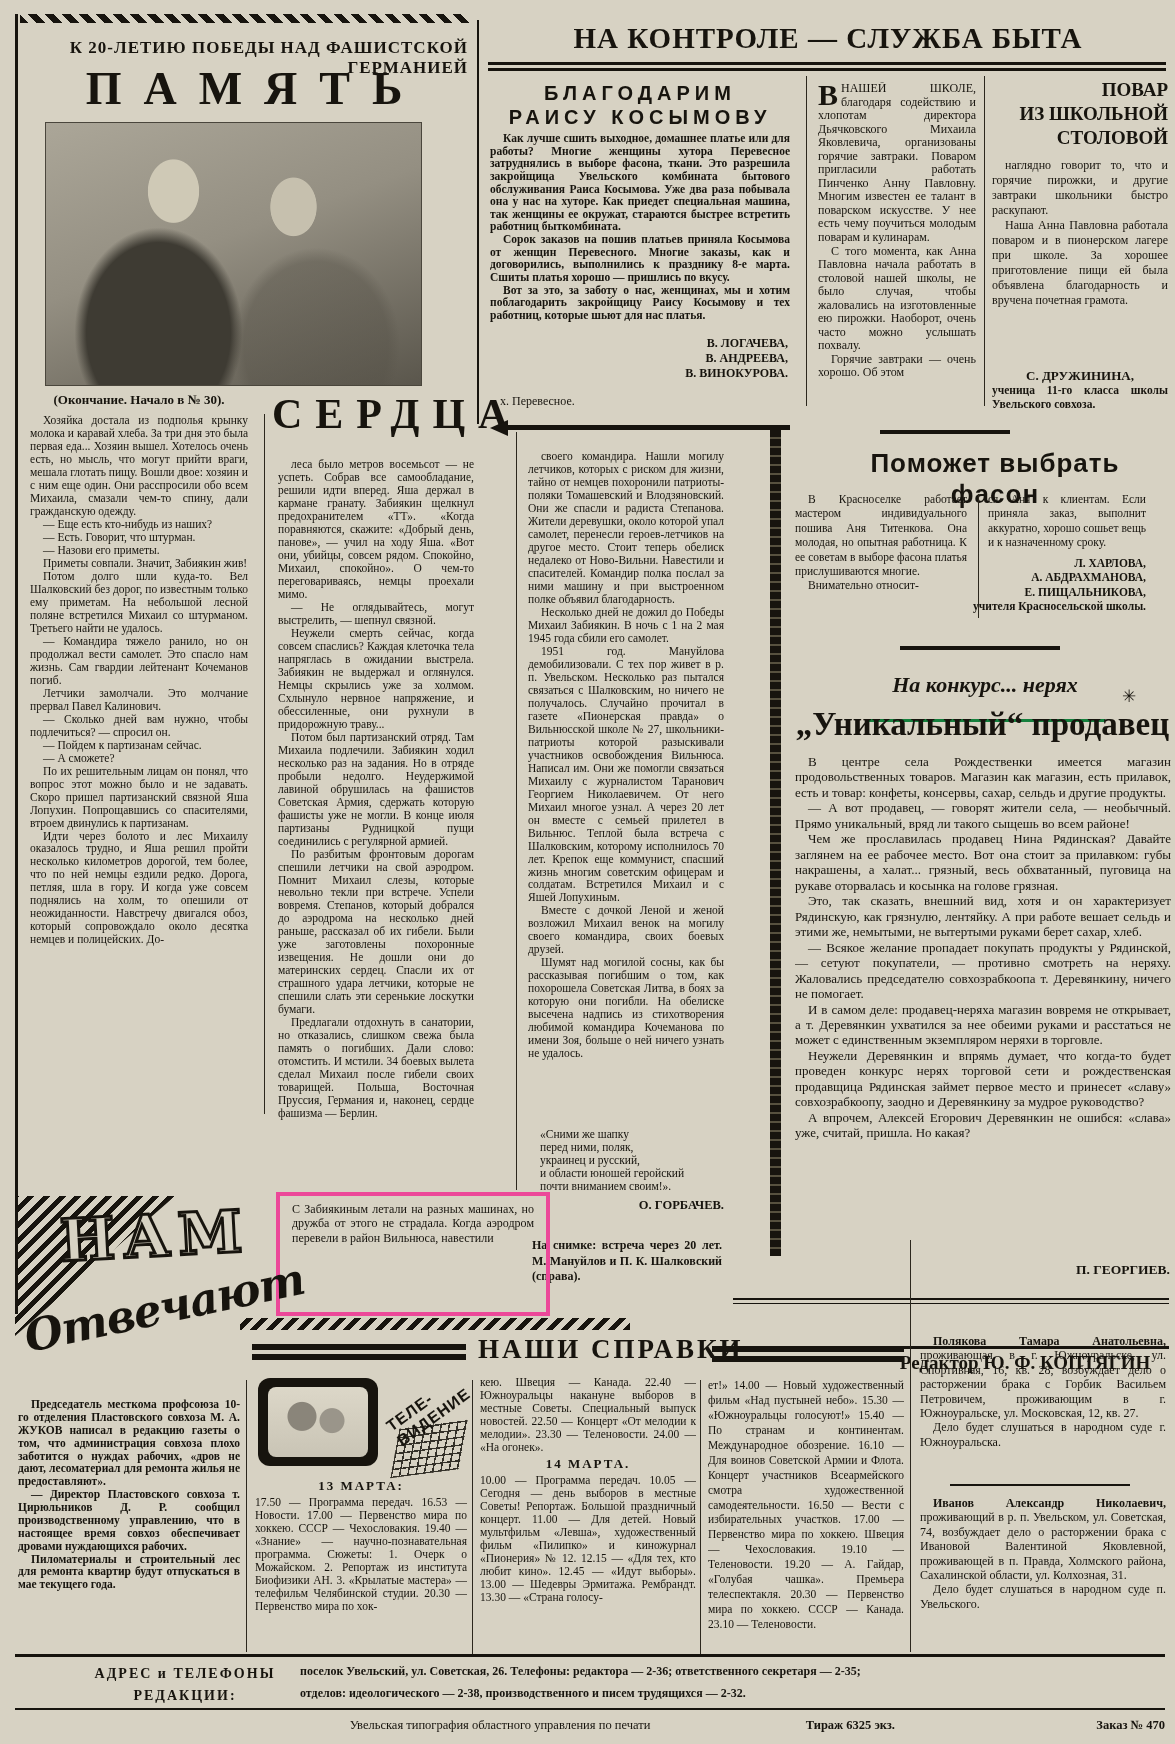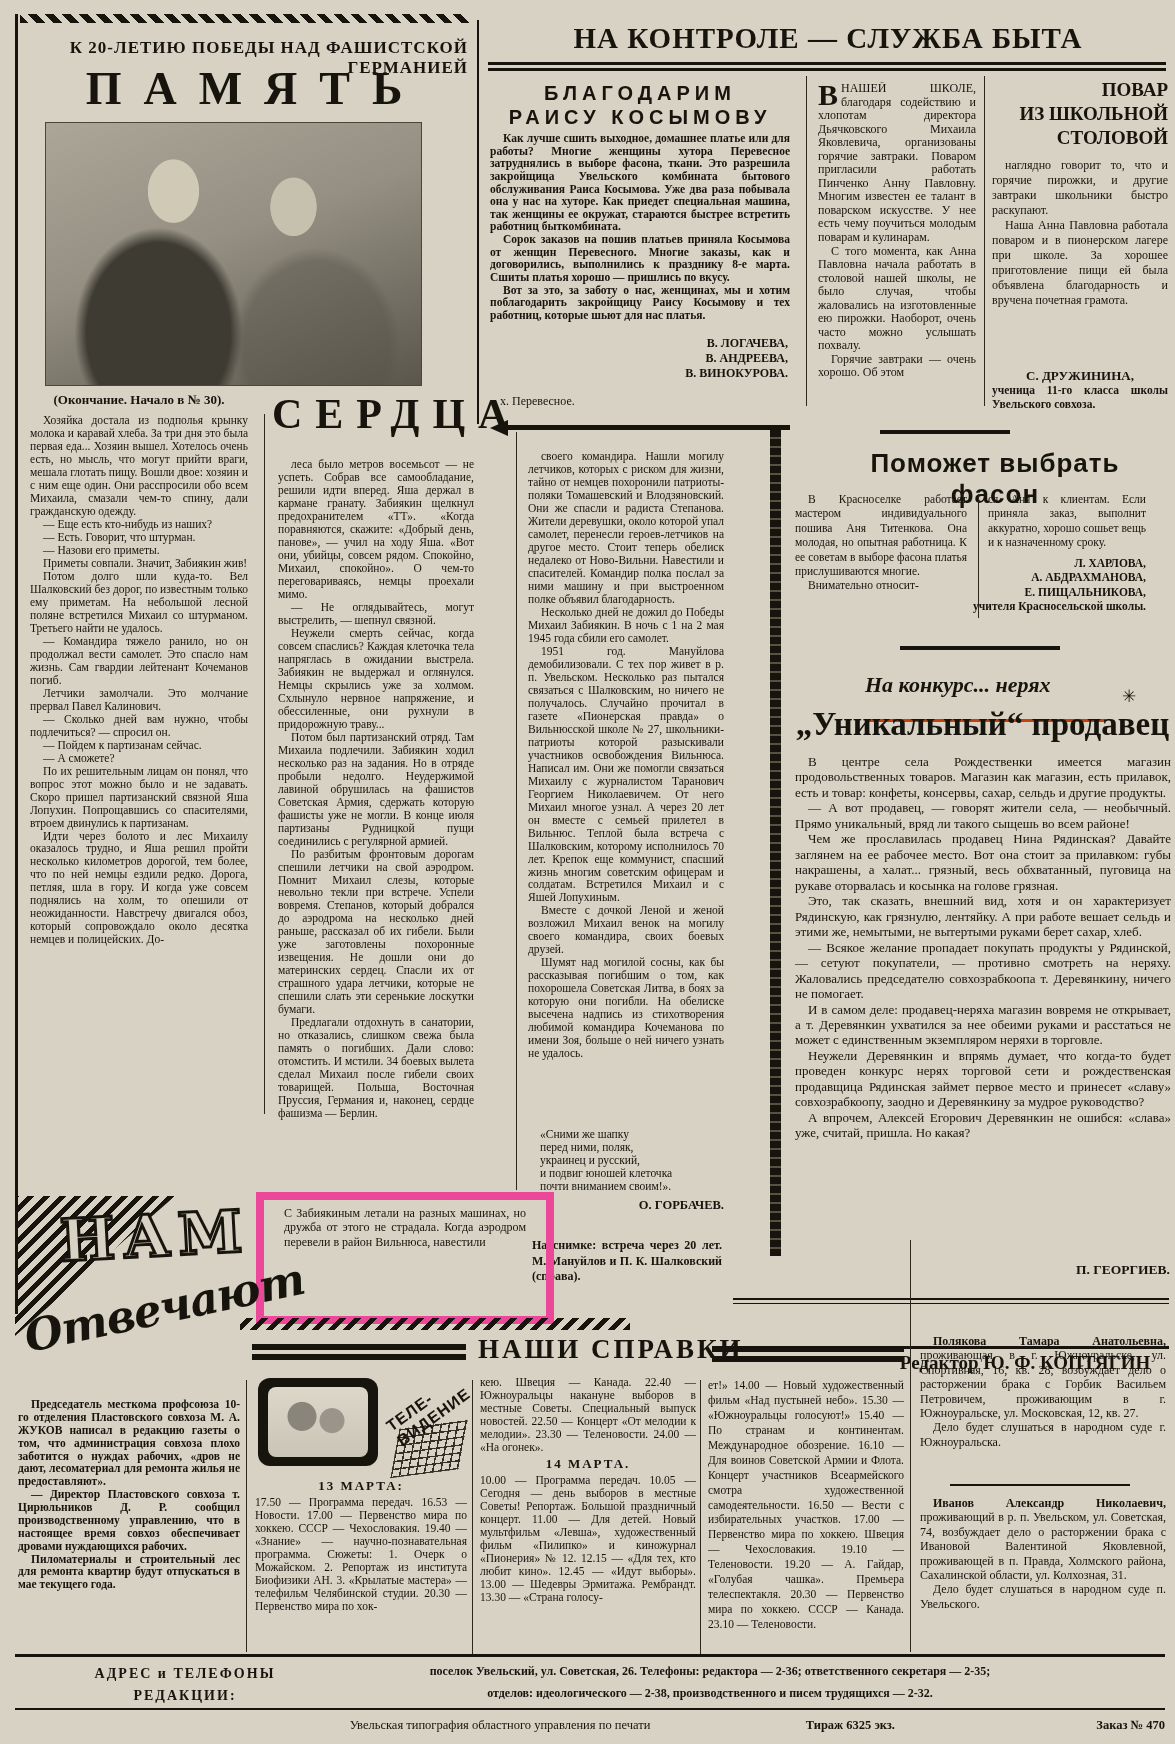--- a/index.html
+++ b/index.html
@@ -18,21 +18,21 @@
   .zig{background:repeating-linear-gradient(45deg,#17140e 0 6px,transparent 6px 12px);}
   .hatch{background:repeating-linear-gradient(-45deg,#17140e 0 5px,transparent 5px 11px);}
   .dbl{border-top:3px solid #17140e;border-bottom:3px solid #17140e;height:3px;}
   .dbl2{border-top:2px solid #17140e;border-bottom:1px solid #17140e;height:3px;}
   .kicker{font-weight:bold;font-size:17px;letter-spacing:1px;text-align:right;}
   .big-title{font-weight:bold;font-size:46px;letter-spacing:22px;text-align:center;white-space:nowrap;}
   .banner{font-weight:bold;font-size:29px;letter-spacing:1px;text-align:center;white-space:nowrap;}
   .sanshead{font-family:"Liberation Sans",sans-serif;font-weight:bold;font-size:20px;letter-spacing:5px;text-align:center;}
   .serifhead{font-weight:bold;font-size:19px;line-height:1.25;}
   .fasonhead{font-family:"Liberation Sans",sans-serif;font-weight:bold;font-size:26px;text-align:center;letter-spacing:1px;}
-  .prodkick{font-weight:bold;font-style:italic;font-size:22px;text-align:left;border-bottom:3px solid #c2410c;padding-bottom:21px;white-space:nowrap;}
+  .prodkick{font-weight:bold;font-style:italic;font-size:22px;text-align:center;border-bottom:3px solid #15803d;padding-bottom:21px;white-space:nowrap;}
   .prodtitle{font-weight:bold;font-size:33px;text-align:center;white-space:nowrap;}
   .spravhead{font-weight:bold;font-size:27px;letter-spacing:3px;white-space:nowrap;}
   .editor{font-weight:bold;font-size:19px;text-align:center;white-space:nowrap;}
   .dropcap{float:left;font-weight:bold;font-size:30px;line-height:25px;margin-right:3px;}
   .nam1{font-family:"DejaVu Serif",serif;font-weight:bold;font-size:58px;letter-spacing:8px;
         color:#d7d2c3;-webkit-text-stroke:3px #17140e;transform:rotate(-3deg);}
   @supports not (-webkit-text-stroke:1px #000){.nam1{color:#17140e;}}
   .nam2{font-family:"DejaVu Serif",serif;font-weight:bold;font-style:italic;font-size:44px;
         transform:rotate(-12deg);letter-spacing:-1px;white-space:nowrap;}
   .tvtext{font-family:"Liberation Sans",sans-serif;font-weight:bold;font-size:16px;line-height:1.15;
@@ -48,22 +48,22 @@
   .tvscreen{position:absolute;left:10px;top:9px;right:10px;bottom:9px;border-radius:8px;
      background:
        radial-gradient(circle 15px at 34% 42%,#8a857a 0 14px,transparent 15px),
        radial-gradient(circle 13px at 64% 48%,#9a958a 0 12px,transparent 13px),
        linear-gradient(#dcd7c8,#c9c4b5);}
   .cross{background-image:
      repeating-linear-gradient(0deg,#17140e 0 1.5px,transparent 1.5px 8px),
      repeating-linear-gradient(90deg,#17140e 0 1.5px,transparent 1.5px 8px);
      transform:skewX(-18deg) rotate(-8deg);opacity:.85;}
   .roughbar{background:repeating-linear-gradient(0deg,#17140e 0 7px,#57513f 7px 9px);}
-  .boxend{border:8px solid #ec4899;padding:6px 20px;}
-  .ftr{font-size:12px;font-weight:bold;text-align:center;white-space:nowrap;}
+  .boxend{border:4px solid #ec4899;padding:6px 12px;margin-left:20px;}
+  .ftr{font-size:12px;font-weight:bold;text-align:left;white-space:nowrap;}
 </style>
 </head>
 <body>
 
 <div class="page">
 
   <div class="abs hbar" style="left:15px;top:14px;width:3px;height:1300px;"></div>
 
   <div class="abs zig" style="left:20px;top:14px;width:450px;height:9px;"></div>
   <div class="abs kicker" style="left:22px;top:38px;width:446px;">К 20-ЛЕТИЮ ПОБЕДЫ НАД ФАШИСТСКОЙ ГЕРМАНИЕЙ</div>
@@ -103,21 +103,21 @@
       <p>своего командира. Нашли могилу летчиков, которых с риском для жизни, тайно от немцев похоронили патриоты-поляки Томашевский и Влодзяновский. Они же спасли и радиста Степанова. Жители деревушки, около которой упал самолет, перенесли героев-летчиков на другое место. Стоит теперь обелиск недалеко от Ново-Вильни. Навестили и спасителей. Командир полка послал за ними машину и при выстроенном полке объявил благодарность.</p>
       <p>Несколько дней не дожил до Победы Михаил Забиякин. В ночь с 1 на 2 мая 1945 года сбили его самолет.</p>
       <p>1951 год. Мануйлова демобилизовали. С тех пор живет в р. п. Увельском. Несколько раз пытался связаться с Шалковским, но ничего не получалось. Случайно прочитал в газете «Пионерская правда» о Вильнюсской школе № 27, школьники-патриоты которой разыскивали участников освобождения Вильнюса. Написал им. Они же помогли связаться Михаилу с журналистом Таранович Георгием Николаевичем. От него Михаил многое узнал. А через 20 лет он вместе с семьей прилетел в Вильнюс. Теплой была встреча с Шалковским, которому исполнилось 70 лет. Крепок еще коммунист, спасший жизнь многим советским офицерам и солдатам. Встретился Михаил и с Яшей Лопухиным.</p>
       <p>Вместе с дочкой Леной и женой возложил Михаил венок на могилу своего командира, своих боевых друзей.</p>
       <p>Шумят над могилой сосны, как бы рассказывая погибшим о том, как похорошела Советская Литва, в боях за которую они погибли. На обелиске высечена надпись из стихотворения любимой командира Кочеманова по имени Зоя, больше о ней ничего узнать не удалось.</p>
     </div>
   <div class="abs poem" style="left:540px;top:1128px;width:180px;font-size:11.5px;line-height:1.14;">
       <p>«Сними же шапку</p>
       <p>перед ними, поляк,</p>
       <p>украинец и русский,</p>
-      <p>и подвиг юношей клеточка</p>
+      <p>и области юношей геройский</p>
       <p>почти вниманием своим!».</p>
     </div>
   <div class="abs bold" style="left:528px;top:1198px;width:196px;text-align:right;font-size:12.5px;">О. ГОРБАЧЕВ.</div>
   <div class="abs bold" style="left:532px;top:1238px;width:190px;font-size:12px;line-height:1.3;text-align:justify;">На снимке: встреча через 20 лет. М. Мануйлов и П. К. Шалковский (справа).</div>
 
   <div class="abs boxend" style="left:256px;top:1192px;width:242px;height:104px;">
     <div class="body" style="font-size:12px;line-height:1.2;">С Забиякиным летали на разных машинах, но дружба от этого не страдала. Когда аэродром перевели в район Вильнюса, навестили</div>
   </div>
   <div class="abs hatch" style="left:240px;top:1318px;width:390px;height:12px;"></div>
 

